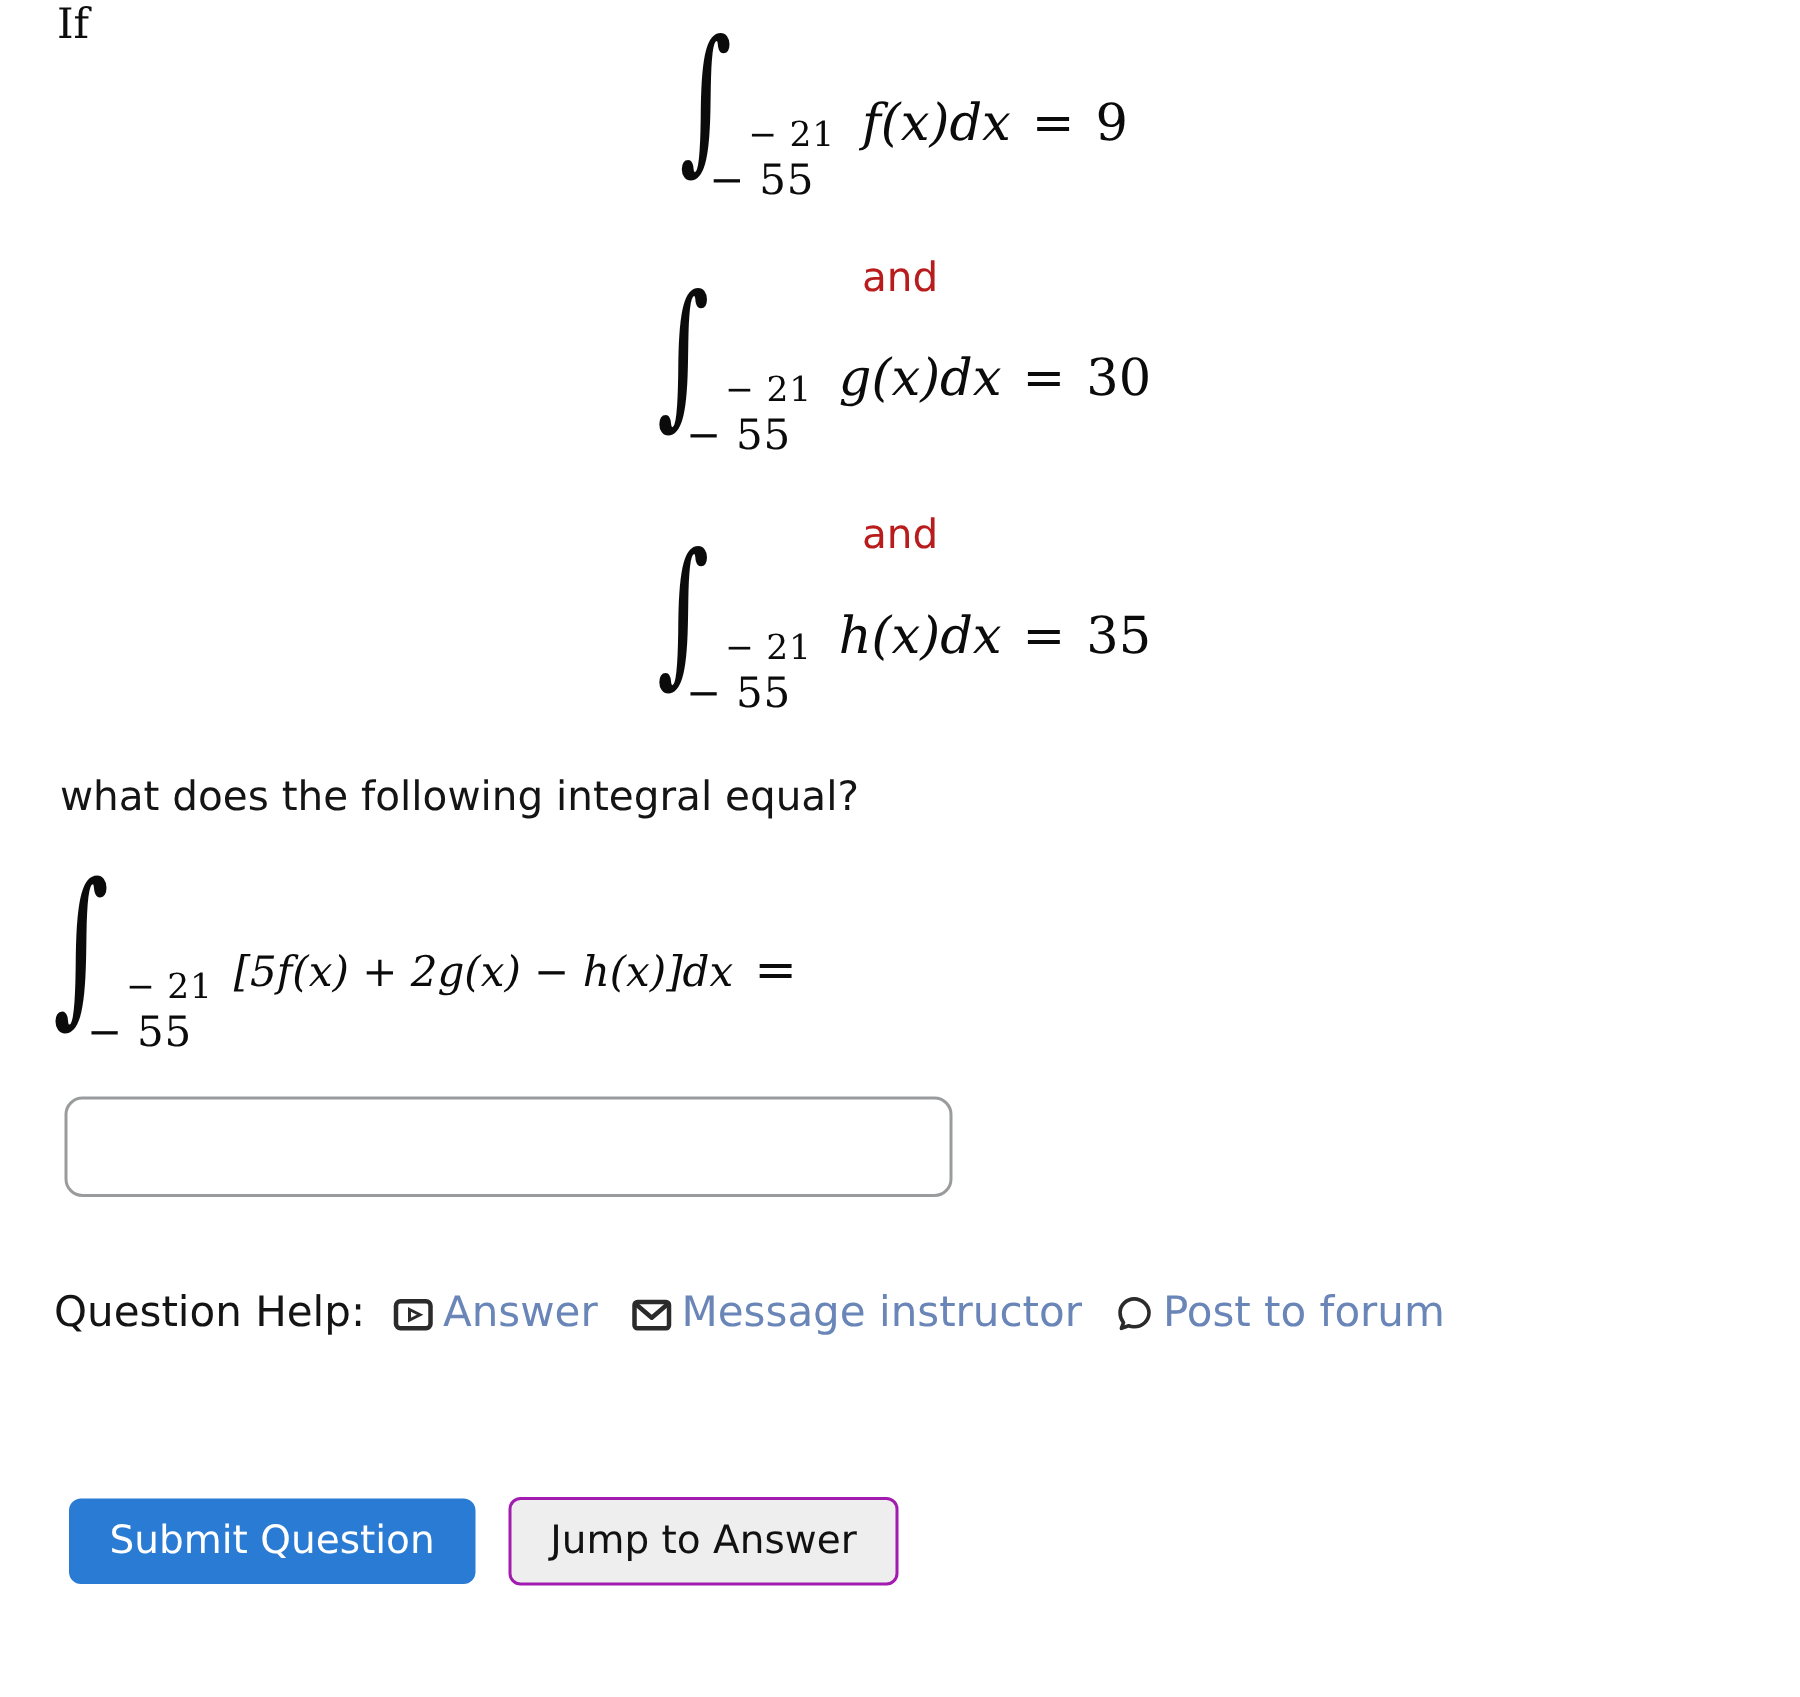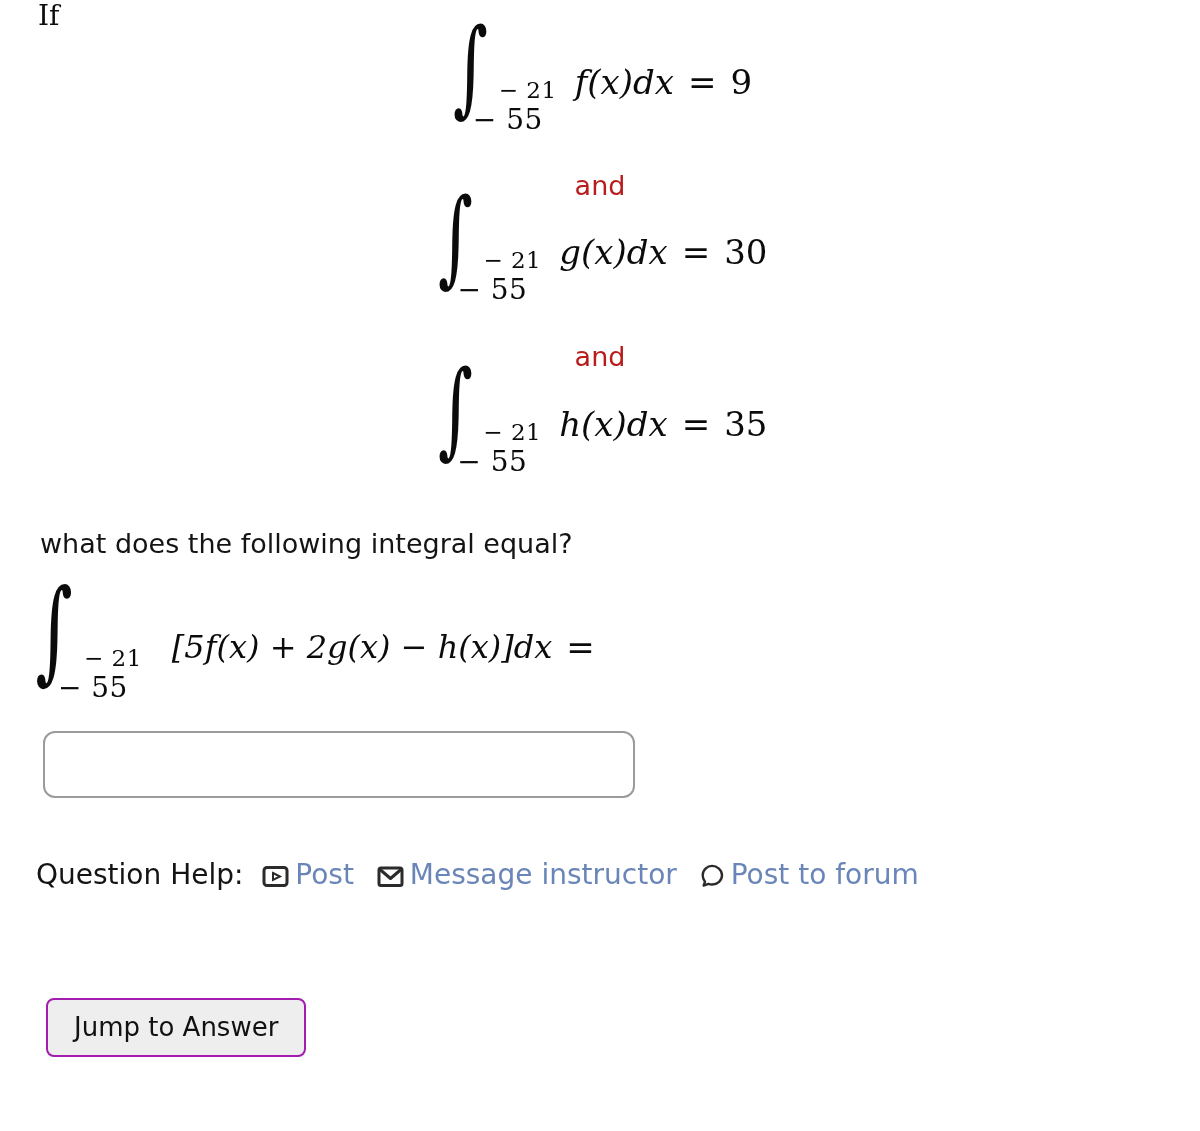--- a/index.html
+++ b/index.html
@@ -115,36 +115,36 @@
     width: 100%;
     text-align: center;
     font-family: "DejaVu Sans", sans-serif;
     font-size: 27px;
     color: #b91c1c;
   }
 
   .question-line {
     position: absolute;
     left: 40px;
-    top: 528px;
+    top: 516px;
     font-family: "DejaVu Sans", sans-serif;
     font-size: 27px;
     color: #141414;
   }
 
   
   .blk-main {
     position: absolute;
     left: 30px;
     top: 592px;
   }
   .blk-main .math-display { justify-content: flex-start; }
   .blk-main .int-glyph { font-size: 92px; }
   .blk-main .int-limits { height: 110px; }
-  .blk-main .integrand { font-size: 32px; margin-left: 24px; }
+  .blk-main .integrand { font-size: 28px; margin-left: 8px; }
 
   
   .answer-input {
     position: absolute;
     left: 43px;
     top: 731px;
     width: 592px;
     height: 67px;
     box-sizing: border-box;
     border: 2px solid #999b9d;
@@ -294,21 +294,21 @@
 
   <div class="help-row">
     <span class="help-label">Question Help:</span>
 
     <a class="help-link" href="#">
       <span class="icn">
         <svg width="27" height="23" viewBox="0 0 27 23">
           <rect x="2" y="2.5" width="23" height="18" rx="3" ry="3" fill="none" stroke="#2b2b2b" stroke-width="3"></rect>
           <polygon points="11,8 18,11.5 11,15" fill="none" stroke="#2b2b2b" stroke-width="2"></polygon>
         </svg>
-      </span><span class="lbl">Post</span>
+      </span><span class="lbl">Answer</span>
     </a>
 
     <a class="help-link" href="#">
       <span class="icn">
         <svg width="27" height="23" viewBox="0 0 27 23">
           <rect x="2" y="3" width="23" height="17.5" rx="2" ry="2" fill="none" stroke="#2b2b2b" stroke-width="3"></rect>
           <polyline points="3,4.5 13.5,13.5 24,4.5" fill="none" stroke="#2b2b2b" stroke-width="3" stroke-linejoin="round"></polyline>
         </svg>
       </span><span class="lbl">Message instructor</span>
     </a>
@@ -316,16 +316,17 @@
     <a class="help-link" href="#">
       <span class="icn">
         <svg width="25" height="24" viewBox="0 0 25 24">
           <path d="M22 11.2c0 5.2-4.4 9.3-9.9 9.3-1.3 0-2.6-.23-3.7-.65L3.6 21.6l1.4-3.9C3.6 16.0 2.7 13.7 2.7 11.2 2.7 6.0 7.1 1.9 12.1 1.9S22 6.0 22 11.2z" fill="none" stroke="#2b2b2b" stroke-width="2.4" stroke-linejoin="round"></path>
         </svg>
       </span><span class="lbl">Post to forum</span>
     </a>
   </div>
 
   <div class="btn-row">
+    <button class="btn btn-primary">Submit Question</button>
     <button class="btn btn-secondary">Jump to Answer</button>
   </div>
 
 </div>
 
 </body></html>

